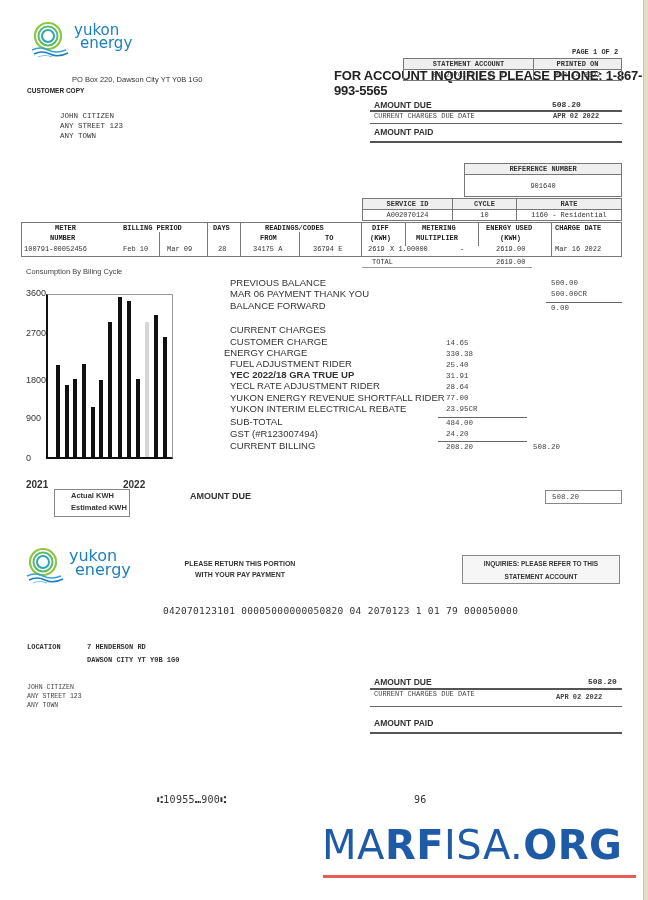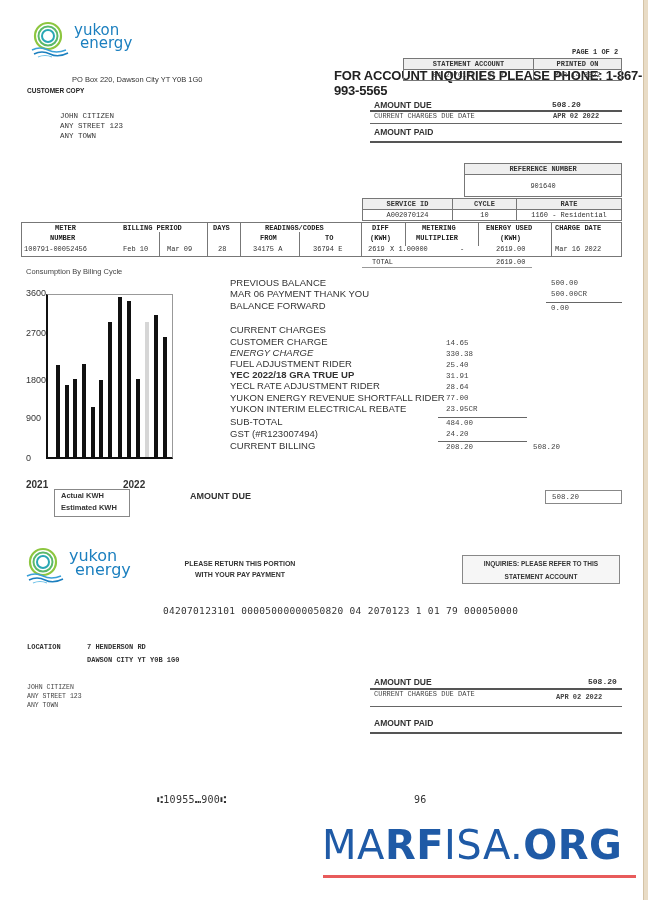--- a/index.html
+++ b/index.html
@@ -32,21 +32,21 @@
   .amt-val { font-family: "Liberation Mono", monospace; font-size: 8px; font-weight: bold; color: #333; }
 
   .charges-label { font-family: "Liberation Sans", sans-serif; font-size: 9.5px; line-height: 11.3px; color: #333; padding-left: 40px; }
   .charges-val { font-family: "Liberation Mono", monospace; font-size: 7.5px; color: #444; }
 
   
   .chart-frame { position: absolute; left: 46px; top: 294px; width: 127px; height: 165px; border: 1px solid #999; border-bottom: 2px solid #111; border-left: 2px solid #111; }
   .bar { position: absolute; bottom: 0; width: 4px; background: #111; }
   .bar.est { background: #d6d6d6; }
   .ytick { position: absolute; font-size: 9px; color: #333; font-family: "Liberation Sans", sans-serif; }
-  .legend { position: absolute; left: 54px; top: 489px; width: 76px; height: 28px; border: 1px solid #888; font-size: 7.5px; font-weight: bold; padding-left: 6px; line-height: 12px; color: #333; }
+  .legend { position: absolute; left: 54px; top: 489px; width: 76px; height: 28px; border: 1px solid #888; font-size: 7.5px; font-weight: bold; padding-left: 16px; line-height: 12px; color: #333; }
 
   .box { position: absolute; border: 1px solid #888; }
   .marfisa { position: absolute; left: 322px; top: 822px; font-family: "DejaVu Sans", sans-serif; font-size: 40px; color: #1f5aa6; letter-spacing: 0.5px; }
   .marfisa .b { font-weight: bold; }
   .marfisa-line { position: absolute; left: 323px; top: 875px; width: 313px; height: 3px; background: #e85b5b; }
   .micr { font-family: "DejaVu Sans Mono", monospace; font-size: 10px; color: #333; letter-spacing: 0.3px; }
 </style>
 </head>
 <body>
 
@@ -201,21 +201,21 @@
   <div class="abs charges-label" style="left:190px; top:288px;">MAR 06 PAYMENT THANK YOU</div>
   <div class="abs charges-label" style="left:190px; top:300px;">BALANCE FORWARD</div>
 
   <div class="abs charges-val" style="left:551px; top:279px;">500.00</div>
   <div class="abs charges-val" style="left:551px; top:290px;">500.00CR</div>
   <div class="line" style="left:546px; top:302px; width:76px;"></div>
   <div class="abs charges-val" style="left:551px; top:304px;">0.00</div>
 
   <div class="abs charges-label" style="left:190px; top:324px;">CURRENT CHARGES</div>
   <div class="abs charges-label" style="left:190px; top:336px;">CUSTOMER CHARGE</div>
-  <div class="abs charges-label" style="left:190px; top:347px;font-style:italic;">ENERGY CHARGE</div>
+  <div class="abs charges-label" style="left:184px; top:347px;">ENERGY CHARGE</div>
   <div class="abs charges-label" style="left:190px; top:358px;">FUEL ADJUSTMENT  RIDER</div>
   <div class="abs charges-label" style="left:190px; top:369px;font-weight:bold;">YEC 2022/18 GRA TRUE UP</div>
   <div class="abs charges-label" style="left:190px; top:380px;">YECL RATE ADJUSTMENT RIDER</div>
   <div class="abs charges-label" style="left:190px; top:392px;">YUKON ENERGY REVENUE SHORTFALL  RIDER</div>
   <div class="abs charges-label" style="left:190px; top:403px;">YUKON INTERIM ELECTRICAL REBATE</div>
   <div class="abs charges-label" style="left:190px; top:416px;">SUB-TOTAL</div>
   <div class="abs charges-label" style="left:190px; top:428px;">GST (#R123007494)</div>
   <div class="abs charges-label" style="left:190px; top:440px;">CURRENT BILLING</div>
 
   <div class="abs charges-val" style="left:446px; top:339px;">14.65</div>

